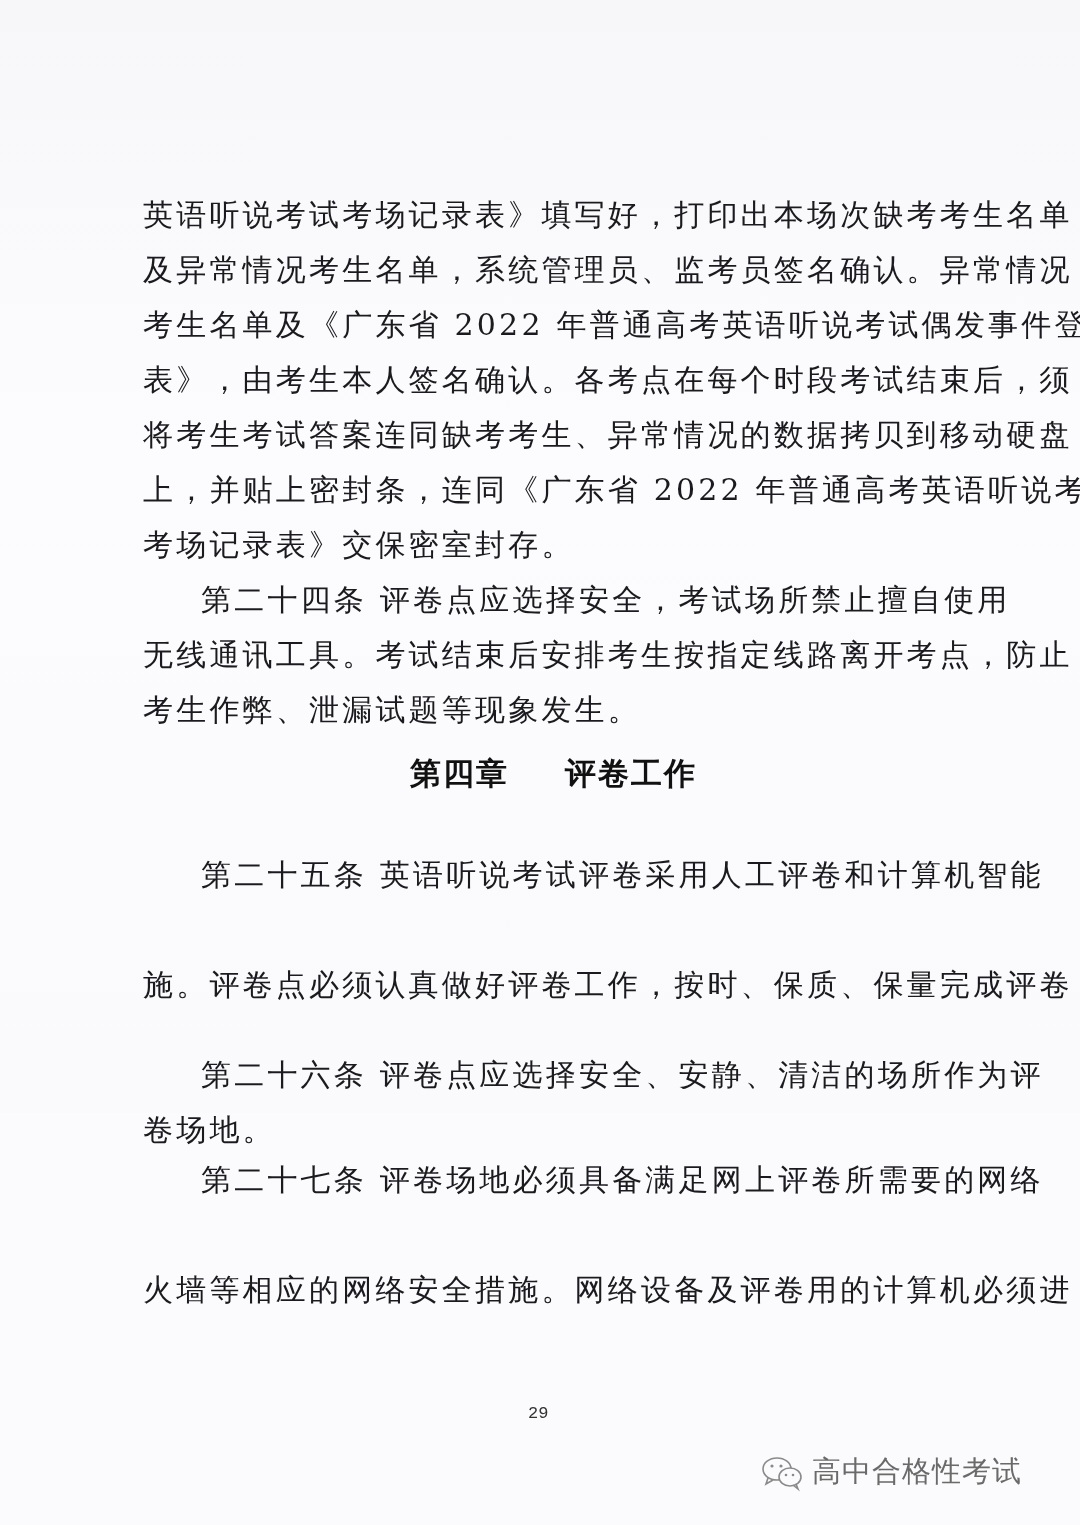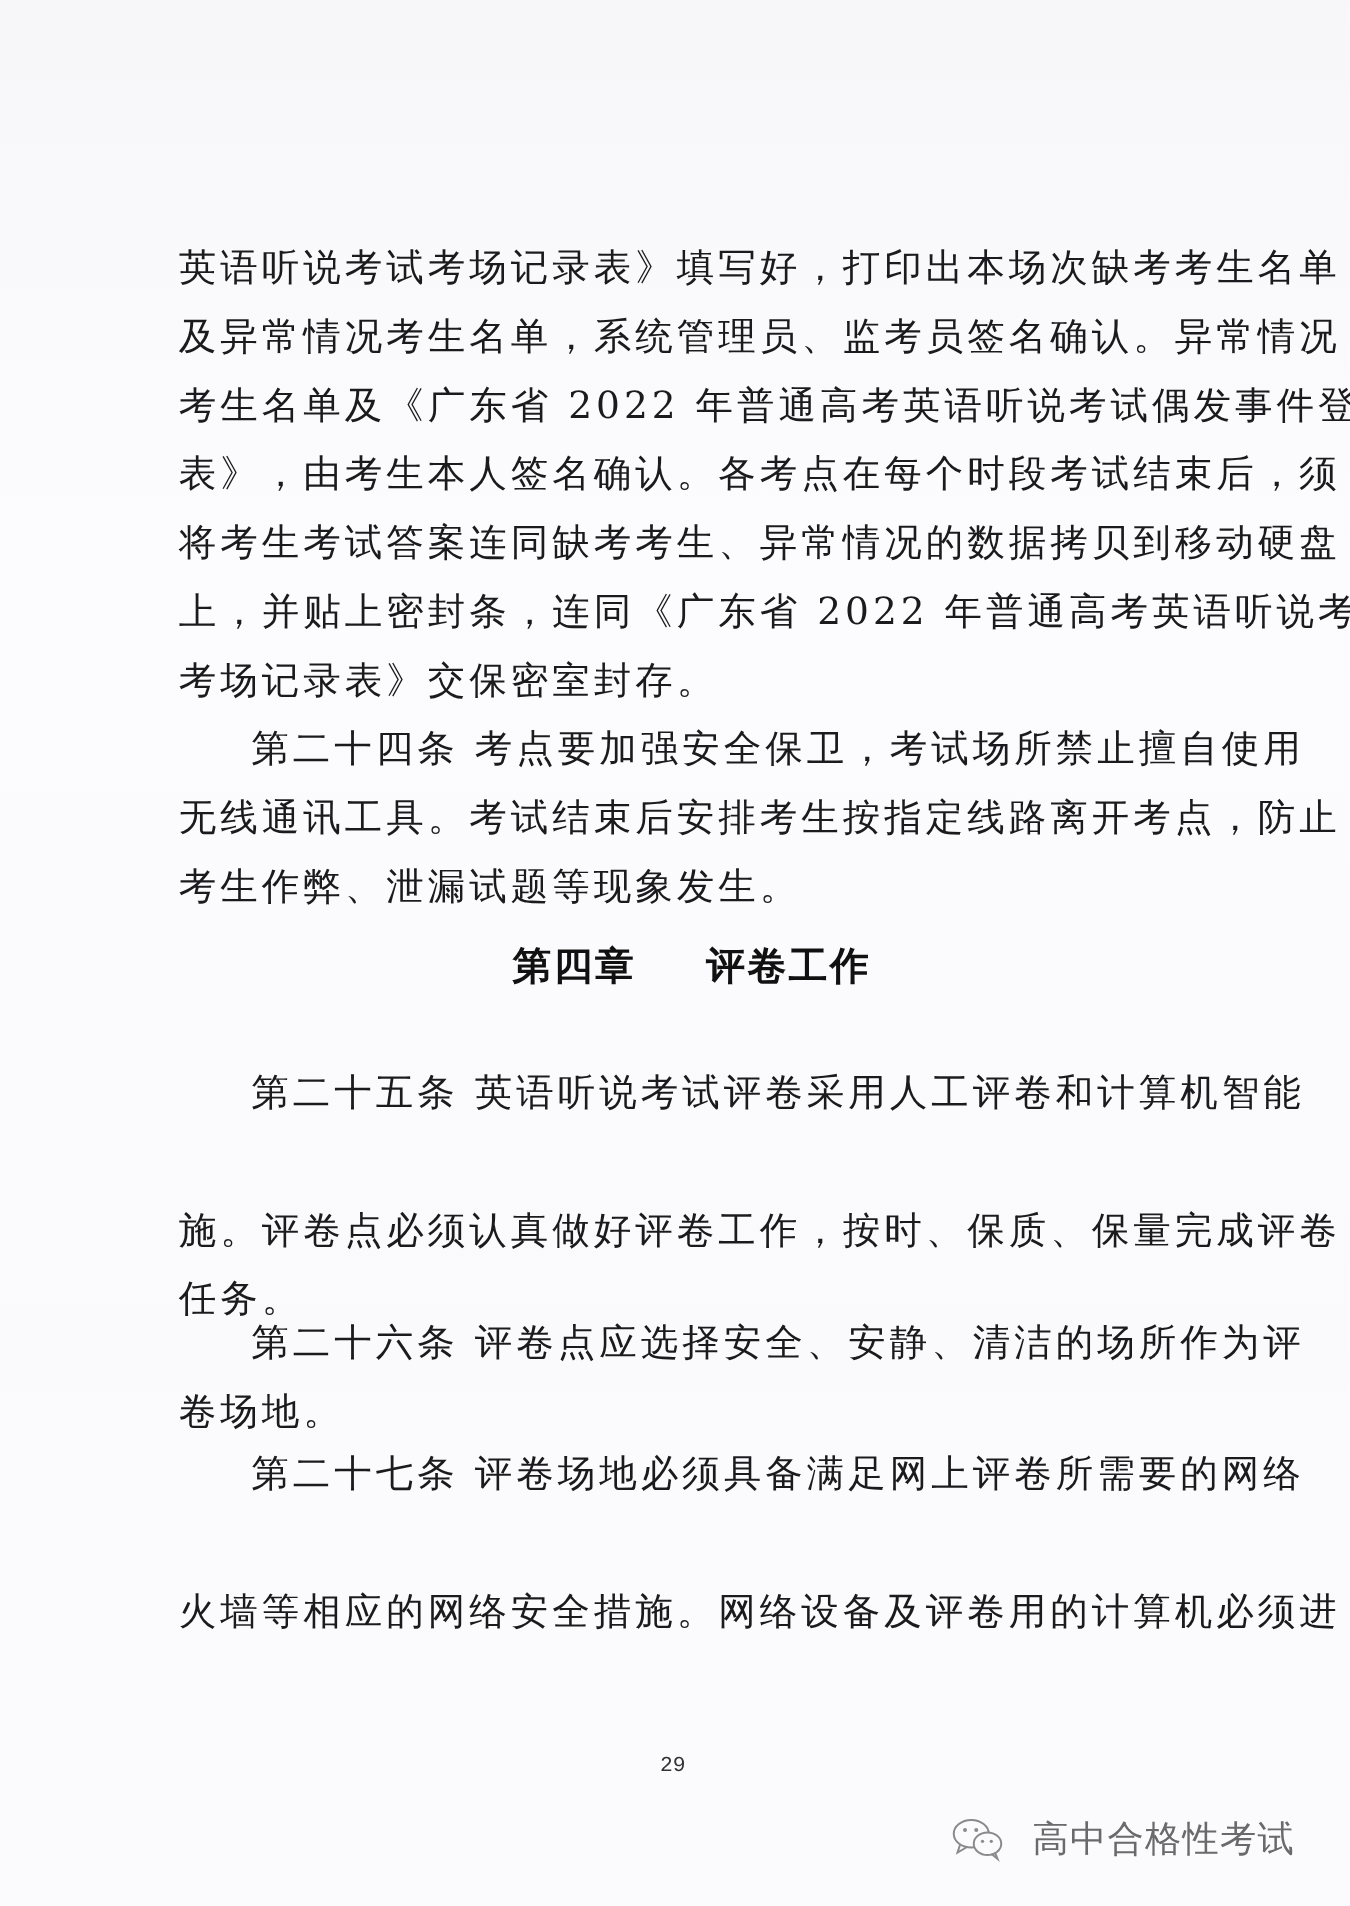--- a/index.html
+++ b/index.html
@@ -53,53 +53,52 @@
       top: 1404px;
       font-family: Liberation Mono, monospace;
       font-size: 17px;
       color: #333;
     }
     .watermark {
       position: absolute;
       left: 760px;
       top: 1452px;
       display: flex;
-      align-items: flex-start;
-      gap: 20px;
+      align-items: flex-end;
+      gap: 6px;
       color: #6a6a6a;
       font-family: "DejaVu Sans", sans-serif;
       font-size: 29px;
       letter-spacing: 1px;
     }
     .watermark svg { display: block; }
   </style>
 </head>
 <body>
 
 <div class="page">
 
   <div class="line" style="top:195px">英语听说考试考场记录表》填写好，打印出本场次缺考考生名单</div>
   <div class="line" style="top:250px">及异常情况考生名单，系统管理员、监考员签名确认。异常情况</div>
   <div class="line" style="top:305px">考生名单及《广东省 2022 年普通高考英语听说考试偶发事件登记</div>
   <div class="line" style="top:360px">表》，由考生本人签名确认。各考点在每个时段考试结束后，须</div>
   <div class="line" style="top:415px">将考生考试答案连同缺考考生、异常情况的数据拷贝到移动硬盘</div>
   <div class="line" style="top:470px">上，并贴上密封条，连同《广东省 2022 年普通高考英语听说考试</div>
   <div class="line short" style="top:525px">考场记录表》交保密室封存。</div>
 
-  <div class="line indent" style="top:580px">第二十四条  考点要加强安全保卫，考试场所禁止擅自使用</div>
+  <div class="line indent" style="top:580px">第二十四条  评卷点应选择安全，考试场所禁止擅自使用</div>
   <div class="line" style="top:635px">无线通讯工具。考试结束后安排考生按指定线路离开考点，防止</div>
   <div class="line short" style="top:690px">考生作弊、泄漏试题等现象发生。</div>
 
   <div class="chapter">
     <span>第四章</span><span class="gap"></span><span>评卷工作</span>
   </div>
 
   <div class="line indent" style="top:855px">第二十五条  英语听说考试评卷采用人工评卷和计算机智能</div>
   <div class="line" style="top:965px">施。评卷点必须认真做好评卷工作，按时、保质、保量完成评卷</div>
-  <div class="line short" style="top:1020px">任务。</div>
 
   <div class="line indent" style="top:1055px">第二十六条  评卷点应选择安全、安静、清洁的场所作为评</div>
   <div class="line short" style="top:1110px">卷场地。</div>
 
   <div class="line indent" style="top:1160px">第二十七条  评卷场地必须具备满足网上评卷所需要的网络</div>
   <div class="line" style="top:1270px">火墙等相应的网络安全措施。网络设备及评卷用的计算机必须进</div>
 
   <div class="page-number">29</div>
 
   <div class="watermark">

